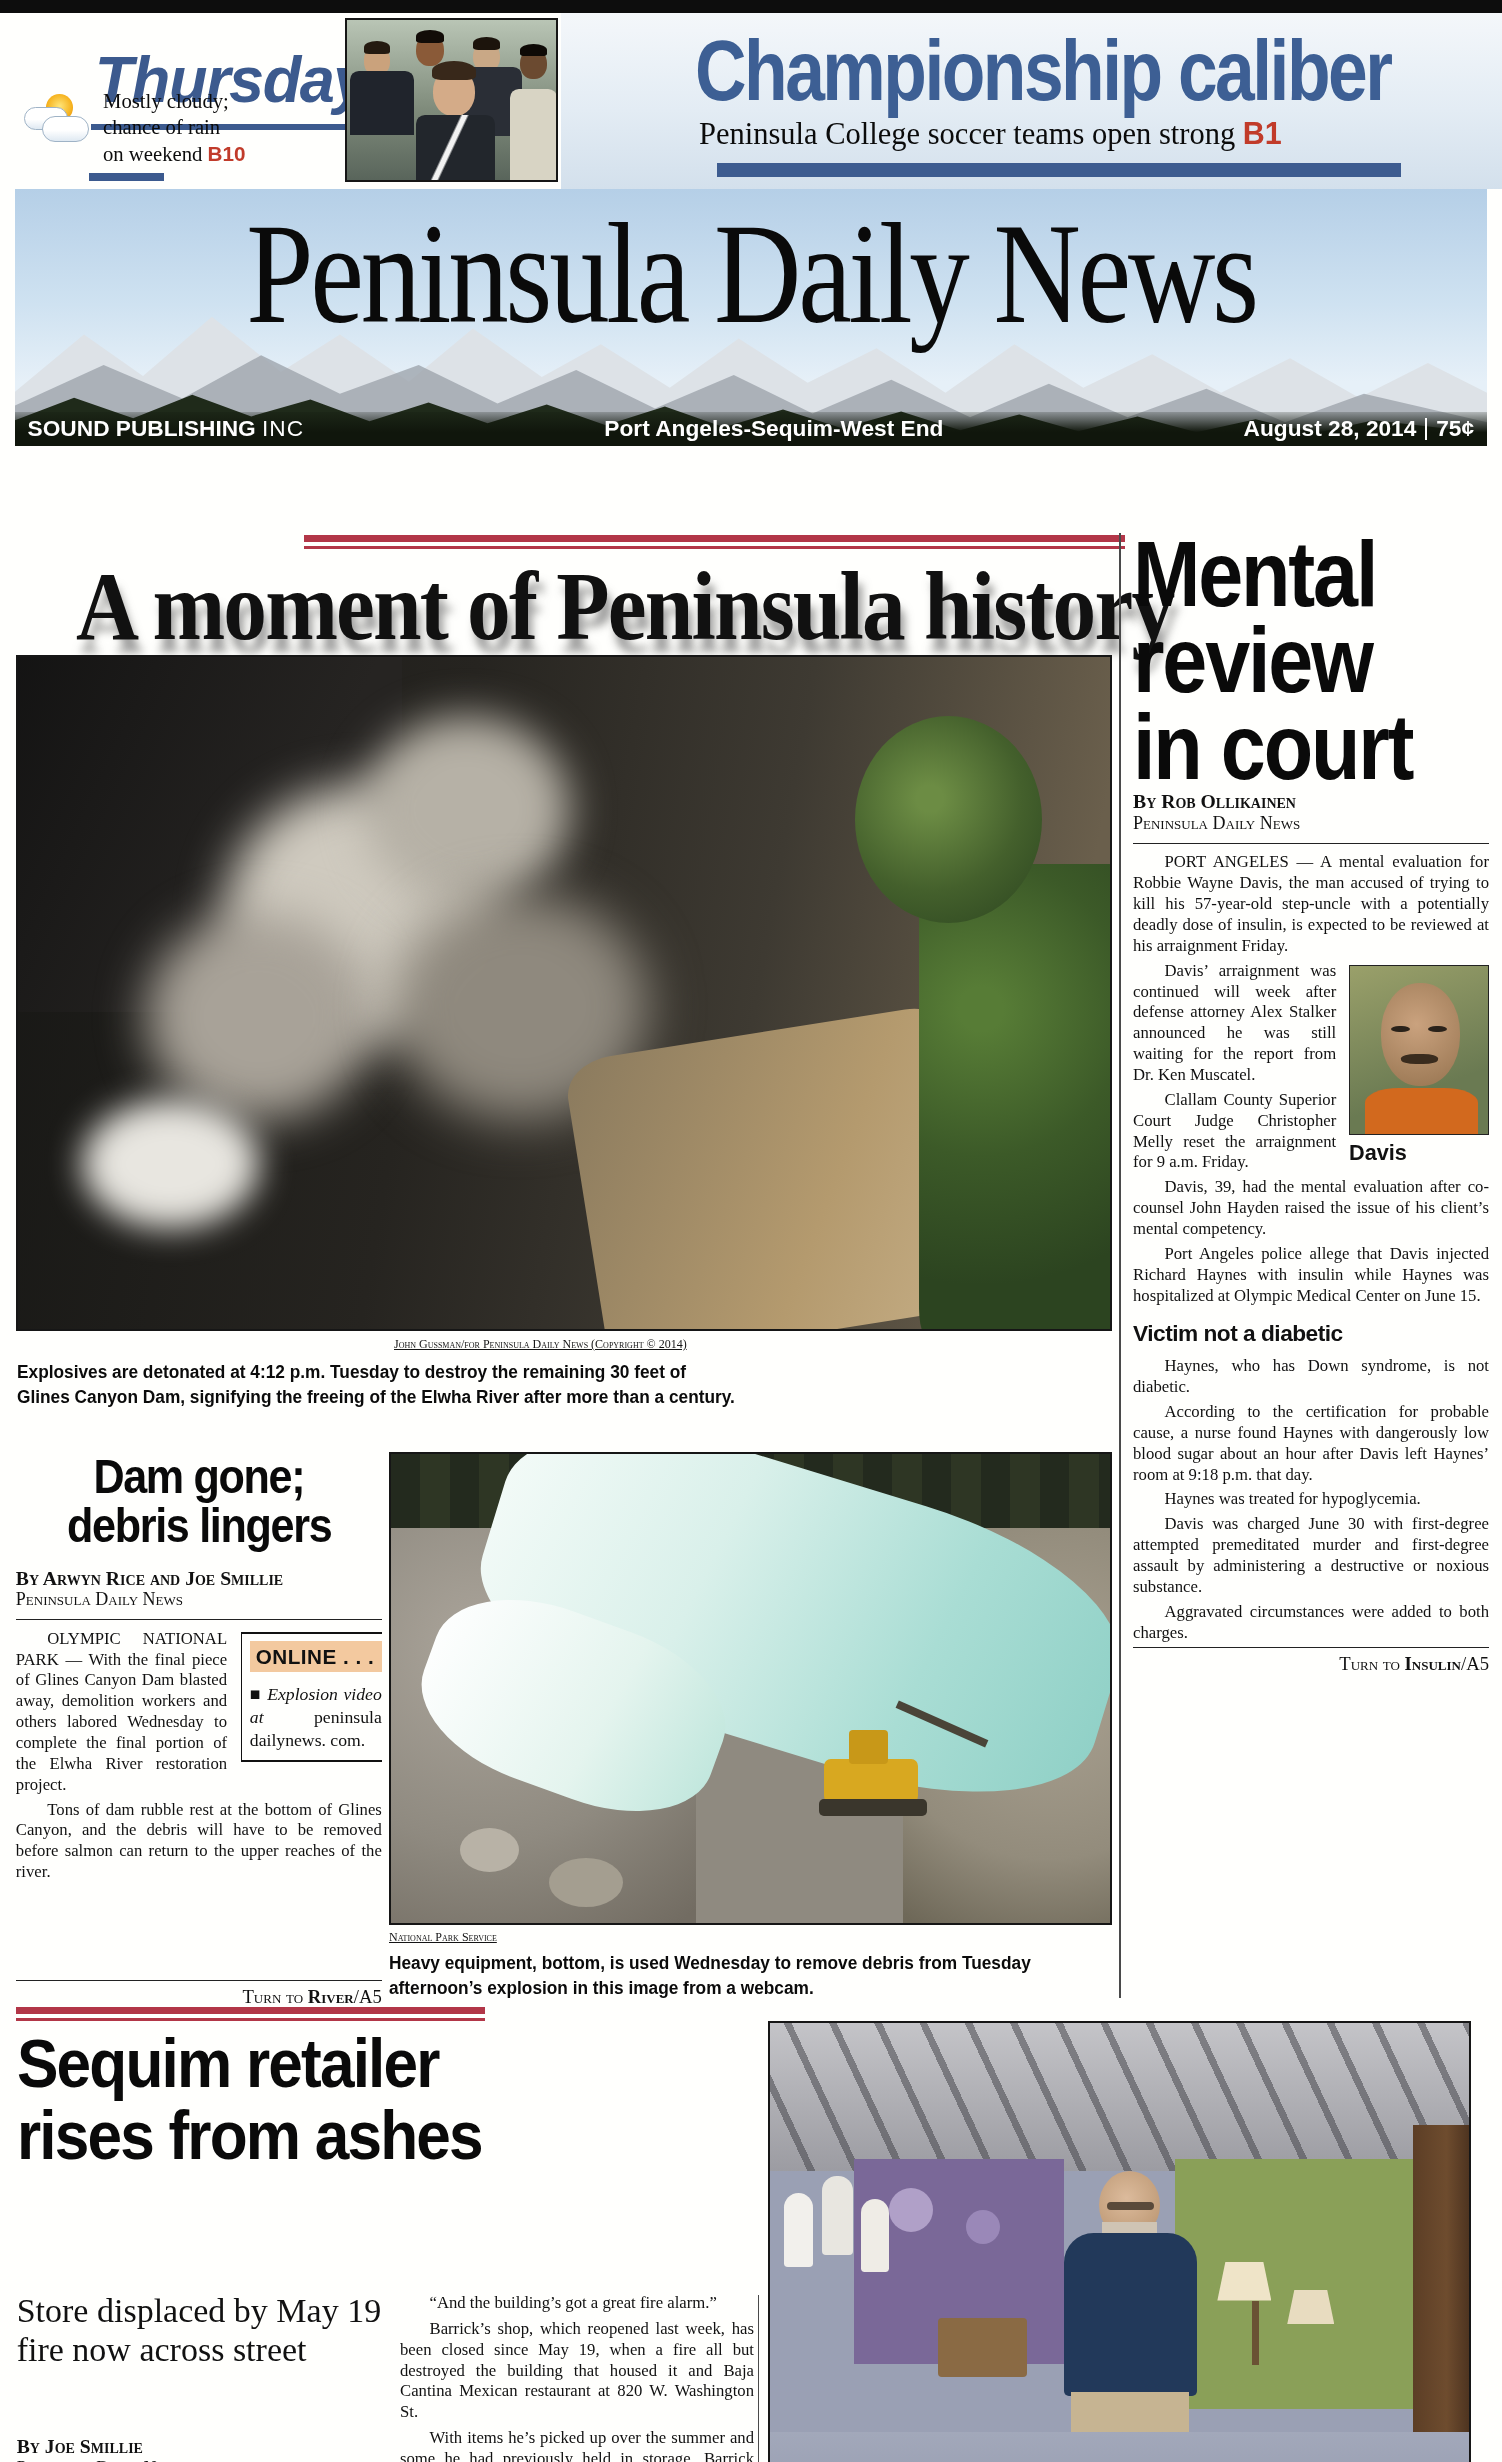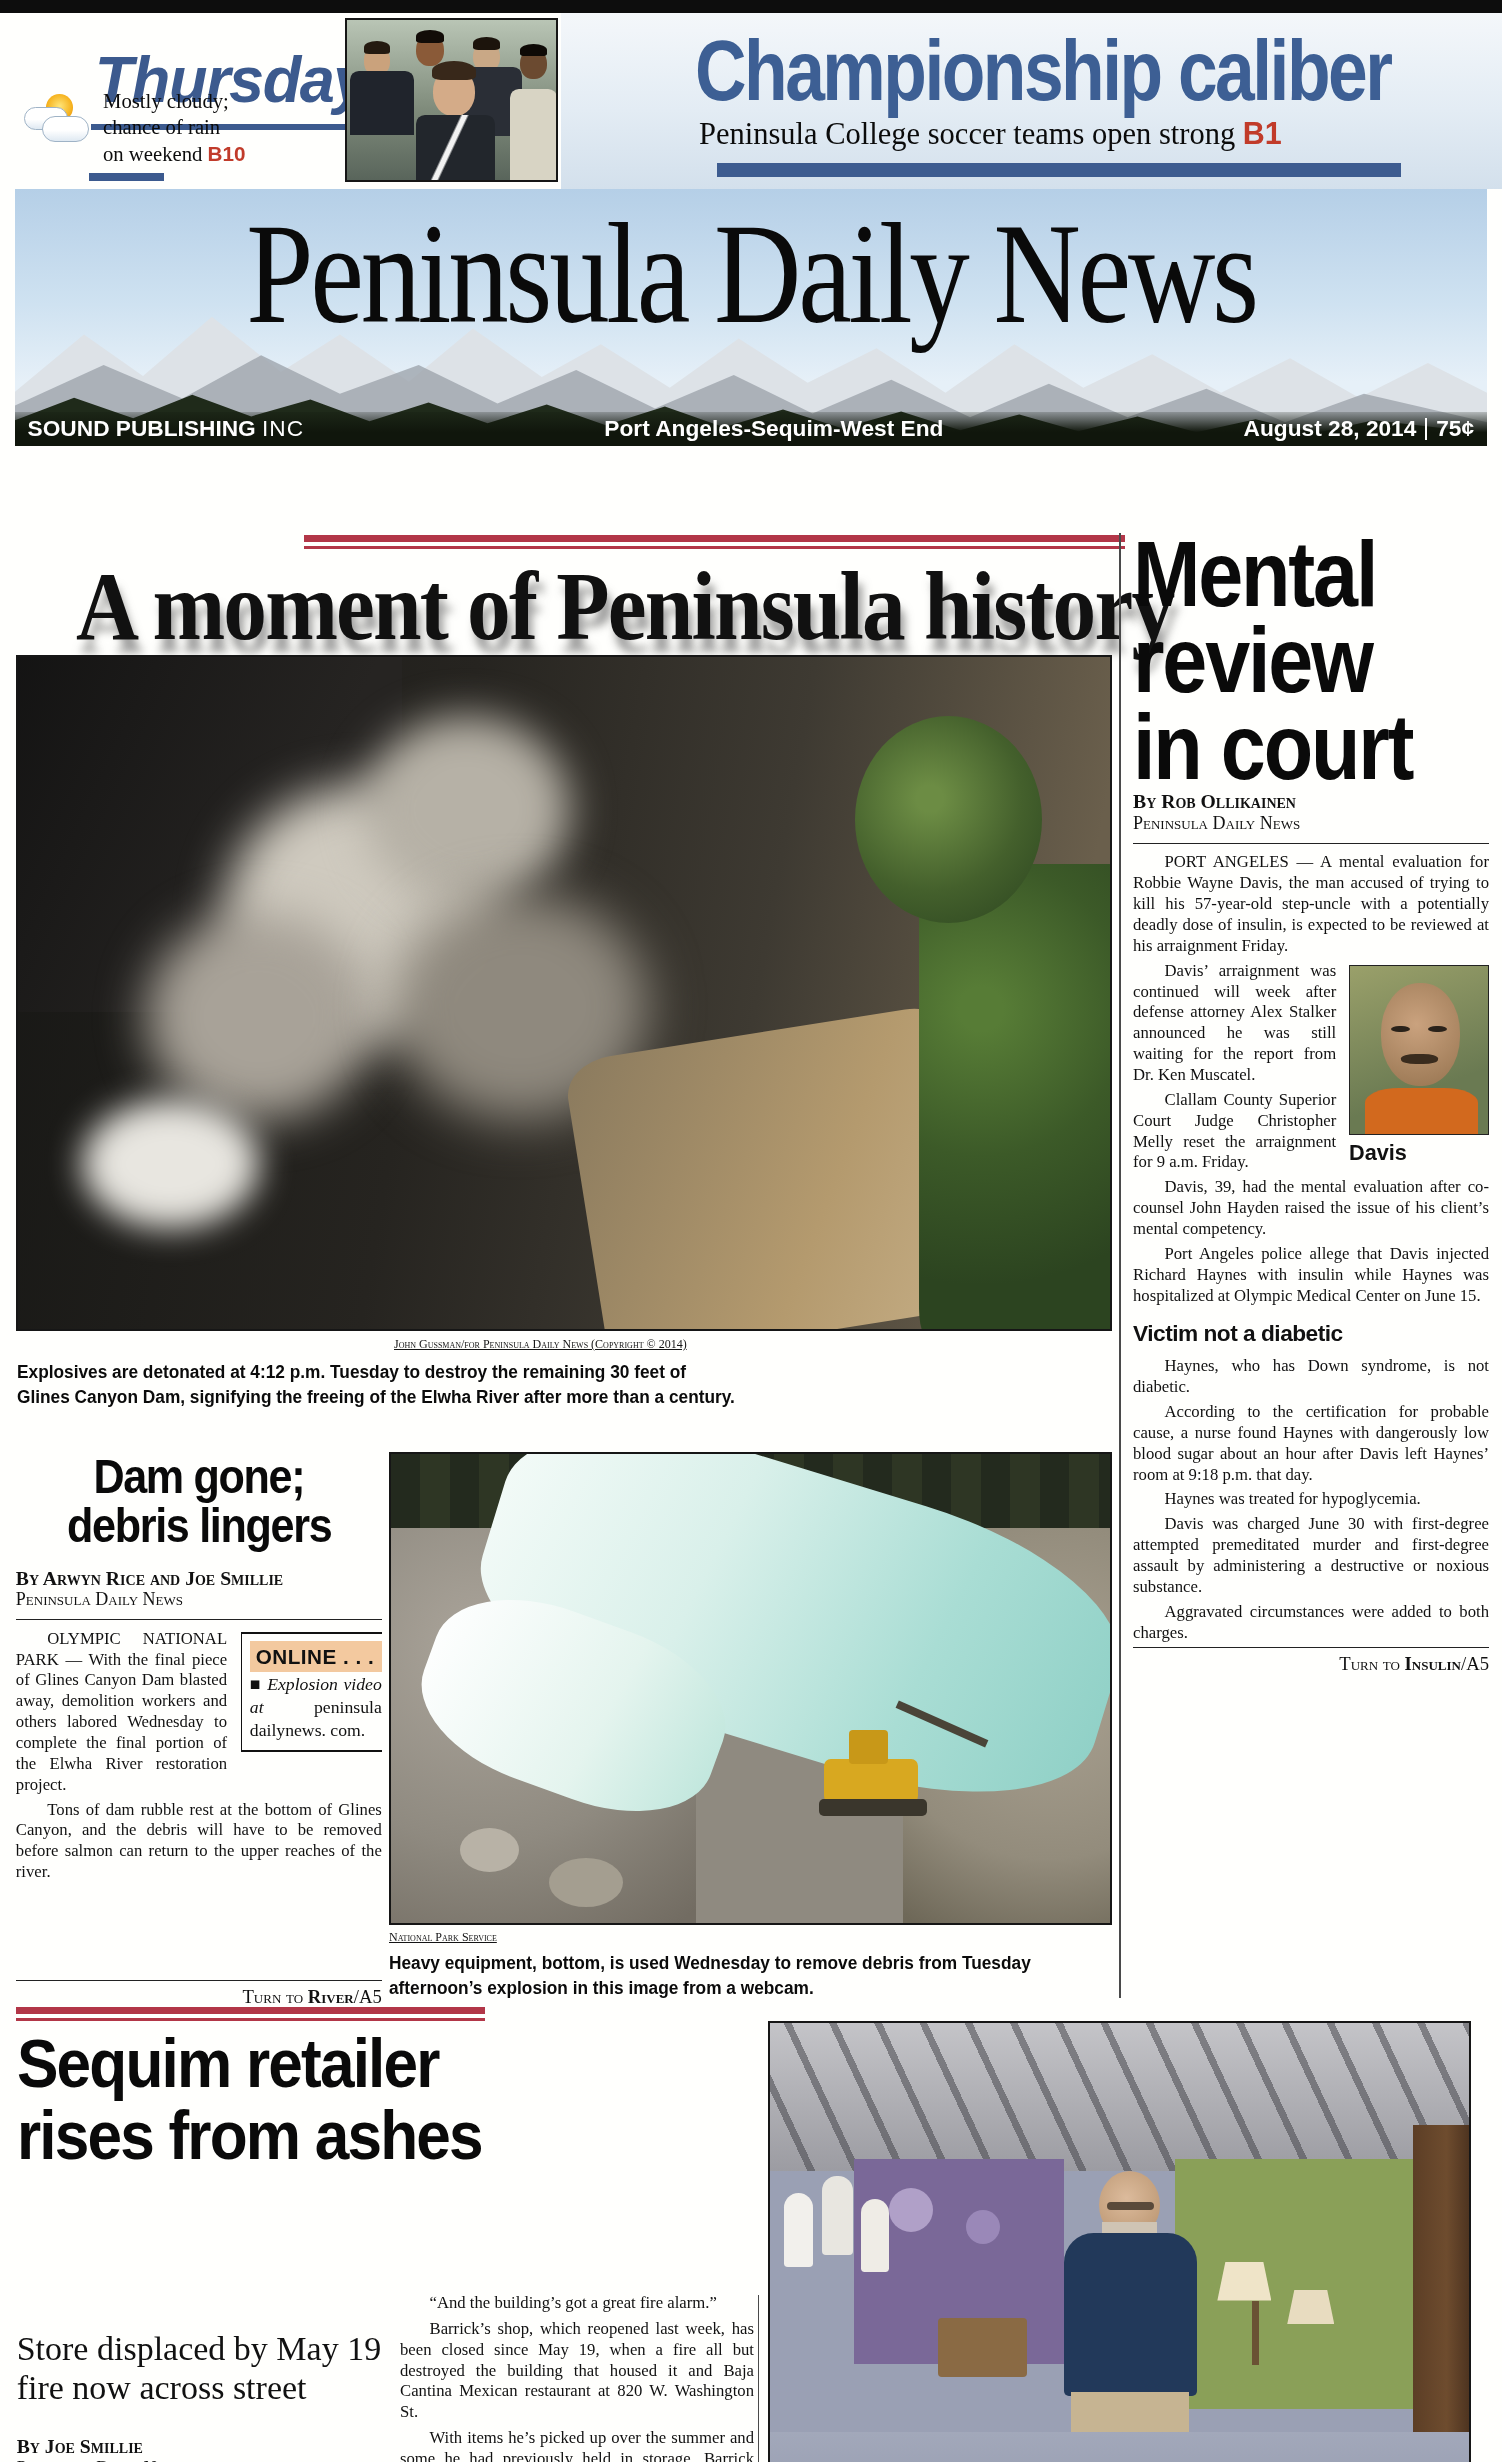--- a/index.html
+++ b/index.html
@@ -91,32 +91,32 @@
 
   
   .dam{left:15.8px;top:1452px;width:366px;}
   .dam-head{font-size:49px;line-height:1.0;text-align:center;letter-spacing:-1.5px;white-space:nowrap;}
   .dam-head .condc{transform:scaleX(.88);}
   .dam .byline{margin-top:16.7px;}
   .online{float:right;width:132px;margin:3px 0 4.9px 13.8px;border-top:2px solid #111;border-bottom:2px solid #111;
           border-left:1.5px solid #111;padding:6.9px 0 7.9px 7.9px;}
   .online-head{background:#f3c99f;font-family:"Liberation Sans",sans-serif;font-weight:bold;
                font-size:20.7px;padding:3px 5.9px;letter-spacing:0.5px;}
-  .online-item{font-size:17.7px;line-height:1.3;margin-top:1px;}
+  .online-item{font-size:17.7px;line-height:1.3;margin-top:11px;}
   .online-item .it{font-style:italic;}
   .dam-turn{margin-top:97px;}
 
   
   .webcam{left:389px;top:1452px;width:723px;height:473px;background:#8f8a80;}
   .wc{position:absolute;}
 
   
   .seq-head{left:16.7px;top:2028px;font-size:69px;line-height:1.05;letter-spacing:-2px;white-space:nowrap;}
   .seq-head .cond{transform:scaleX(.9);}
-  .seq-sub{left:16.7px;top:2291px;width:369px;font-size:34px;line-height:1.16;margin-top:38px;}
+  .seq-sub{left:16.7px;top:2291px;width:369px;font-size:34px;line-height:1.16;}
   .seq-byline{left:16.7px;top:2435px;width:366px;}
   .seq-col{font-size:16.7px;line-height:1.25;text-align:justify;}
   .seq-col p{margin:0 0 4.9px;text-indent:29.5px;}
   .seqphoto{left:768px;top:2021px;width:703px;height:572px;background:#9aa0b4;}
   .sq{position:absolute;}
 </style>
 </head>
 <body>
 
 <div class="page">

